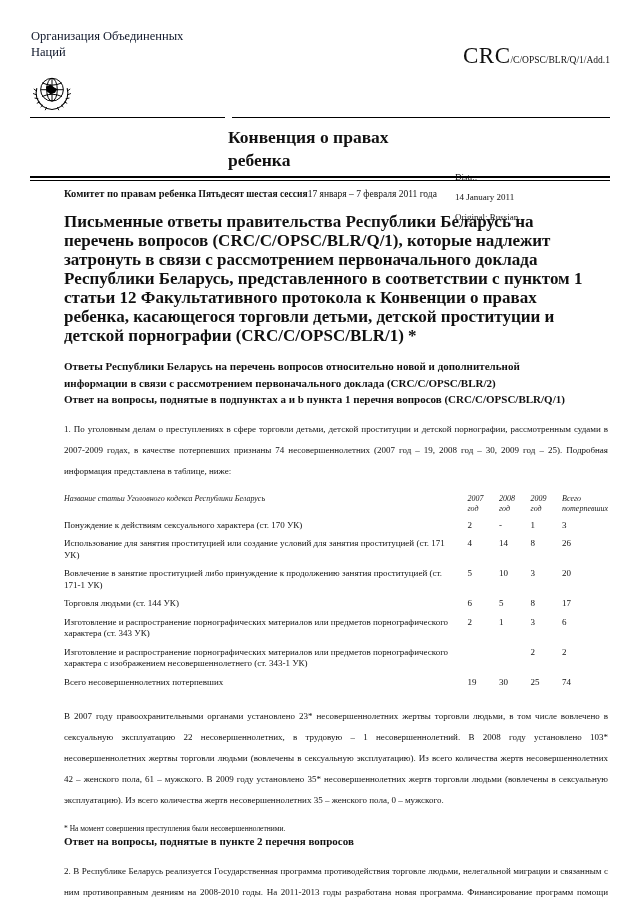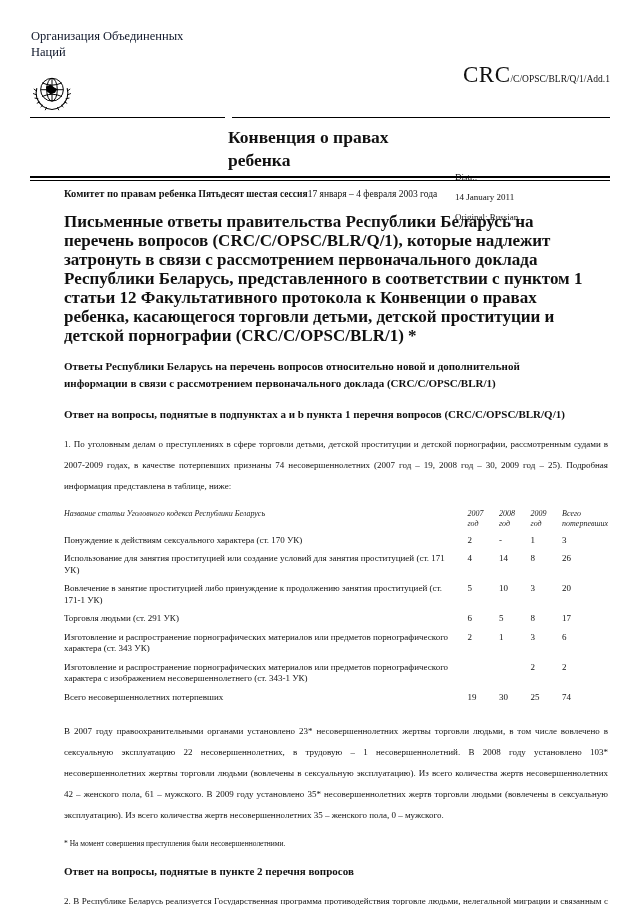--- a/index.html
+++ b/index.html
@@ -13,21 +13,21 @@
   }
   .page { position: absolute; inset: 0; }
 
   
   .org-name {
     position: absolute; left: 31px; top: 28px;
     font-size: 12.5px; line-height: 16px; color: #0f172a;
   }
   .emblem { position: absolute; left: 29px; top: 73px; }
   .doc-symbol {
-    position: absolute; right: 30px; top: 62px;
+    position: absolute; right: 30px; top: 43px;
     white-space: nowrap;
   }
   .doc-symbol .big { font-size: 23px; letter-spacing: 0.5px; }
   .doc-symbol .small { font-size: 9.5px; }
 
   .rule-thin-left  { position: absolute; left: 30px;  top: 117px; width: 195px; border-top: 1.5px solid #000; }
   .rule-thin-right { position: absolute; left: 232px; top: 117px; width: 378px; border-top: 1.5px solid #000; }
 
   .conv-title {
     position: absolute; left: 228px; top: 126px; width: 215px;
@@ -52,21 +52,21 @@
 
   .main-title {
     margin-top: 13px; font-weight: bold;
     font-size: 17px; line-height: 19px; width: 540px;
   }
   .subtitle {
     margin-top: 13px; font-weight: bold;
     font-size: 11px; line-height: 16.5px; width: 505px;
   }
   .sec-heading {
-    margin-top: 15px; font-weight: bold;
+    font-weight: bold;
     font-size: 11px; line-height: 16.5px; width: 505px;
   }
   .para { margin-top: 11px; font-size: 9px; line-height: 21px; width: 544px; text-align: justify; }
 
   
   table.stats { margin-top: 12px; border-collapse: collapse; width: 546px; }
   table.stats th {
     font-style: italic; font-weight: normal; font-size: 8px; line-height: 10px;
     text-align: left; vertical-align: top; padding: 0 0 6px 0; color: #222;
   }
@@ -138,26 +138,26 @@
     <div>14 January 2011</div>
     <div>Original: Russian</div>
   </div>
 
   <div class="rule-double"></div>
 
   <div class="content">
 
     <div class="committee">
       <span class="cname">Комитет по правам ребенка</span>
-      <span class="session">Пятьдесят шестая сессия</span><span class="dates">17 января – 4 февраля 2003 года</span>
+      <span class="session">Пятьдесят шестая сессия</span><span class="dates">17 января – 7 февраля 2011 года</span>
     </div>
 
     <div class="main-title">Письменные ответы правительства Республики Беларусь на перечень вопросов (CRC/C/OPSC/BLR/Q/1), которые надлежит затронуть в связи с рассмотрением первоначального доклада Республики Беларусь, представленного в соответствии с пунктом 1 статьи 12 Факультативного протокола к Конвенции о правах ребенка, касающегося торговли детьми, детской проституции и детской порнографии (CRC/C/OPSC/BLR/1) *</div>
 
-    <div class="subtitle">Ответы Республики Беларусь на перечень вопросов относительно новой и дополнительной информации в связи с рассмотрением первоначального доклада (CRC/C/OPSC/BLR/1)</div>
+    <div class="subtitle">Ответы Республики Беларусь на перечень вопросов относительно новой и дополнительной информации в связи с рассмотрением первоначального доклада (CRC/C/OPSC/BLR/2)</div>
 
     <div class="sec-heading">Ответ на вопросы, поднятые в подпунктах a и b пункта 1 перечня вопросов (CRC/C/OPSC/BLR/Q/1)</div>
 
     <div class="para">1. По уголовным делам о преступлениях в сфере торговли детьми, детской проституции и детской порнографии, рассмотренным судами в 2007-2009 годах, в качестве потерпевших признаны 74 несовершеннолетних (2007 год – 19, 2008 год – 30, 2009 год – 25). Подробная информация представлена в таблице, ниже:</div>
 
     <table class="stats">
       <thead>
         <tr>
           <th class="c-name">Название статьи Уголовного кодекса Республики Беларусь</th>
           <th class="c-num">2007 год</th>
@@ -182,21 +182,21 @@
           <td class="c-tot">26</td>
         </tr>
         <tr>
           <td class="c-name">Вовлечение в занятие проституцией либо принуждение к продолжению занятия проституцией (ст. 171-1 УК)</td>
           <td class="c-num">5</td>
           <td class="c-num">10</td>
           <td class="c-num">3</td>
           <td class="c-tot">20</td>
         </tr>
         <tr>
-          <td class="c-name">Торговля людьми (ст. 291 УК)</td>
+          <td class="c-name">Торговля людьми (ст. 144 УК)</td>
           <td class="c-num">6</td>
           <td class="c-num">5</td>
           <td class="c-num">8</td>
           <td class="c-tot">17</td>
         </tr>
         <tr>
           <td class="c-name">Изготовление и распространение порнографических материалов или предметов порнографического характера (ст. 343 УК)</td>
           <td class="c-num">2</td>
           <td class="c-num">1</td>
           <td class="c-num">3</td>

